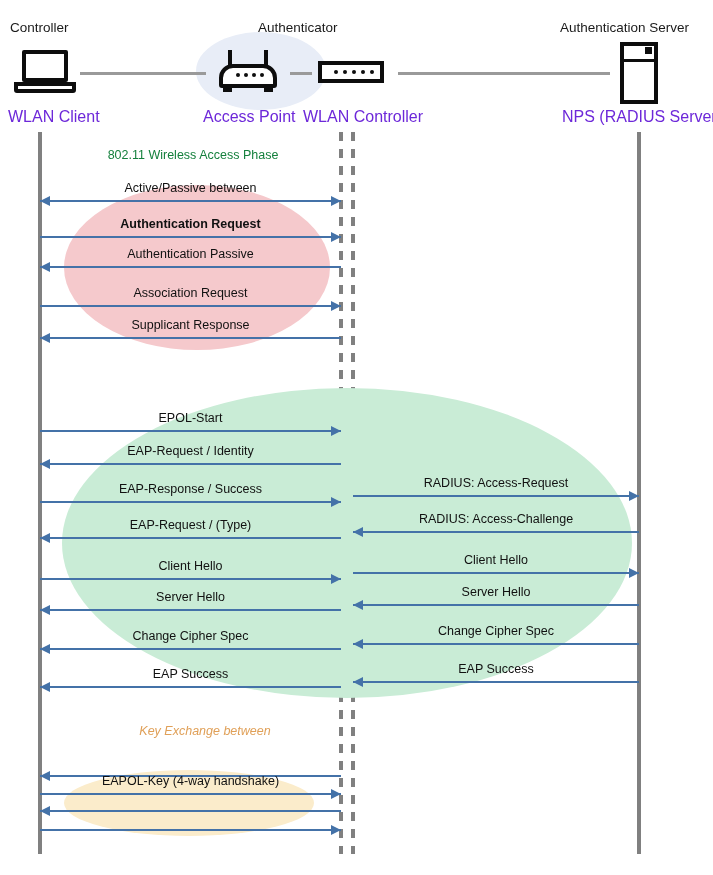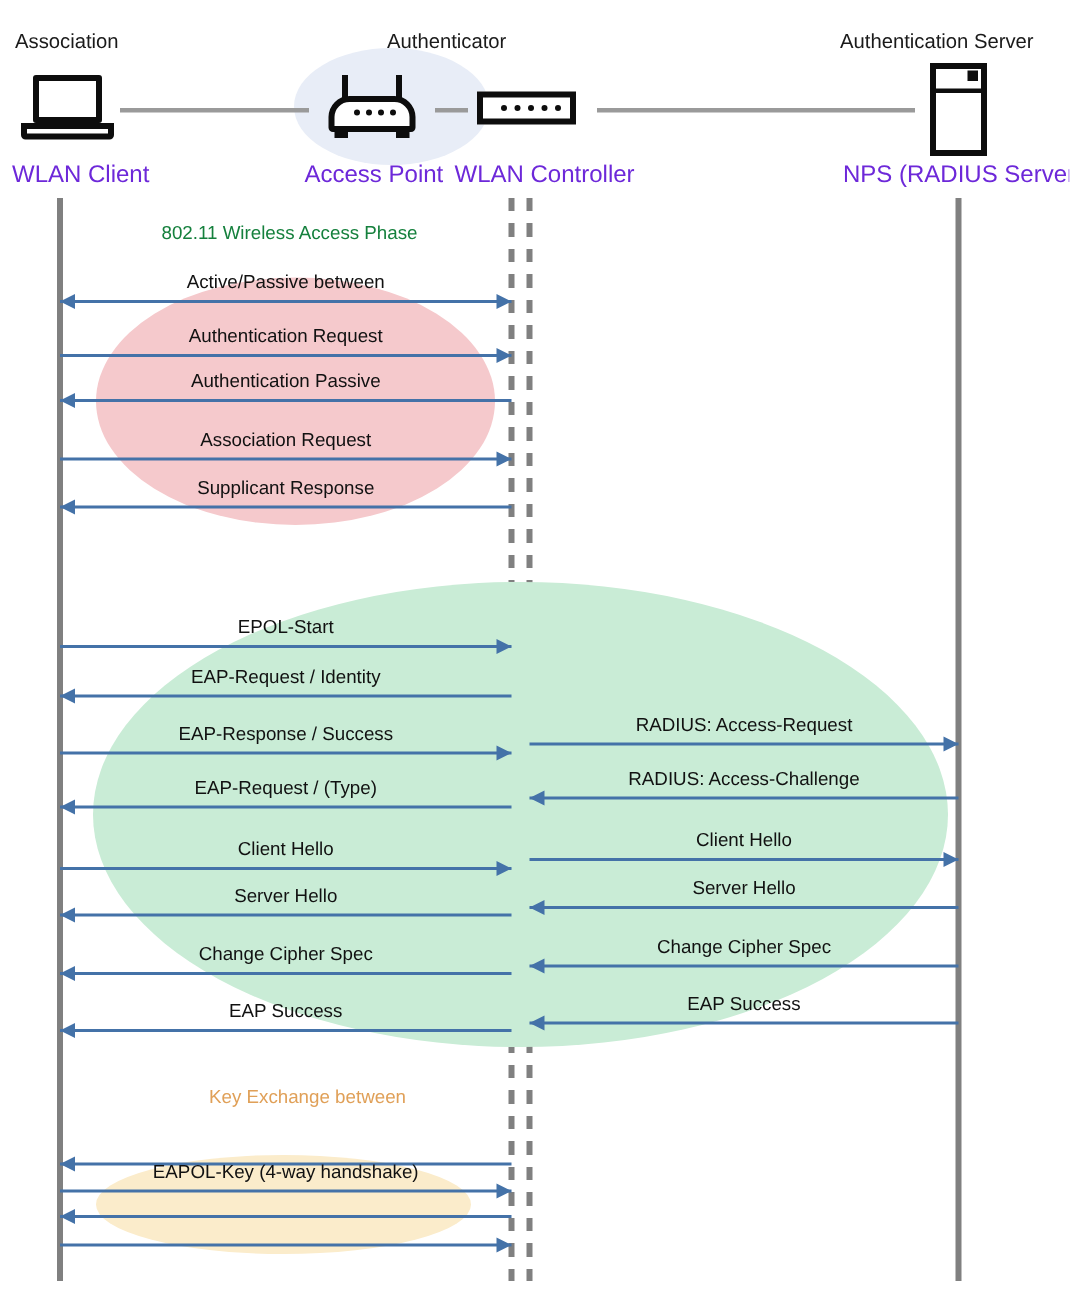--- a/index.html
+++ b/index.html
@@ -58,21 +58,21 @@
   .arrow-left{border-top:5px solid transparent;border-bottom:5px solid transparent;border-right:10px solid #4472a8;}
   .msg-label{position:absolute;font-size:12.5px;color:#111;text-align:center;white-space:nowrap;}
 </style>
 </head>
 <body>
 
 <div id="canvas">
 
   <div class="halo" style="left:196px;top:32px;width:130px;height:78px;"></div>
 
-  <div class="role-label" style="left:10px;top:20px;">Association</div>
+  <div class="role-label" style="left:10px;top:20px;">Controller</div>
   <div class="role-label" style="left:258px;top:20px;">Authenticator</div>
   <div class="role-label" style="left:560px;top:20px;">Authentication Server</div>
 
   <div class="link" style="left:80px;top:72px;width:126px;"></div>
   <div class="link" style="left:290px;top:72px;width:22px;"></div>
   <div class="link" style="left:398px;top:72px;width:212px;"></div>
 
   <div class="icon" style="left:14px;top:50px;width:62px;height:44px;">
     <div class="lap-screen"></div>
     <div class="lap-base"></div>
@@ -117,30 +117,30 @@
   <div class="lifeline" style="left:38px;top:132px;height:722px;"></div>
   <div class="lifeline-dashed" style="left:339px;top:132px;height:722px;"></div>
   <div class="lifeline-dashed" style="left:351px;top:132px;height:722px;"></div>
   <div class="lifeline" style="left:637px;top:132px;height:722px;"></div>
 
   <div class="phase-ellipse" style="left:64px;top:185px;width:266px;height:165px;background:#f5c9cc;"></div>
   <div class="phase-ellipse" style="left:62px;top:388px;width:570px;height:310px;background:#c9ecd6;"></div>
   <div class="phase-ellipse" style="left:64px;top:770px;width:250px;height:66px;background:#fbeccb;"></div>
 
   <div class="phase-title" style="left:88px;top:146px;width:210px;color:#15803d;">802.11 Wireless Access Phase</div>
-  <div class="phase-title" style="left:90px;top:722px;width:230px;color:#e0a058;">Key Exchange between</div>
+  <div class="phase-title" style="left:90px;top:722px;width:230px;color:#e0a058;font-style:italic;">Key Exchange between</div>
 
   <div id="left-messages">
       <div class="msg-line" style="left: 40px; top: 200px; width: 301px;"></div>
       <div class="arrow-head arrow-right" style="left: 331px; top: 196px;"></div>
       <div class="arrow-head arrow-left" style="left: 40px; top: 196px;"></div>
       <div class="msg-label" style="left: 40px; width: 301px; top: 181px;">Active/Passive between</div>
       <div class="msg-line" style="left: 40px; top: 236px; width: 301px;"></div>
       <div class="arrow-head arrow-right" style="left: 331px; top: 232px;"></div>
-      <div class="msg-label" style="left: 40px; width: 301px; top: 217px;">Authentication Request</div>
+      <div class="msg-label" style="left: 40px; width: 301px; top: 217px; font-weight: bold;">Authentication Request</div>
       <div class="msg-line" style="left: 40px; top: 266px; width: 301px;"></div>
       <div class="arrow-head arrow-left" style="left: 40px; top: 262px;"></div>
       <div class="msg-label" style="left: 40px; width: 301px; top: 247px;">Authentication Passive</div>
       <div class="msg-line" style="left: 40px; top: 305px; width: 301px;"></div>
       <div class="arrow-head arrow-right" style="left: 331px; top: 301px;"></div>
       <div class="msg-label" style="left: 40px; width: 301px; top: 286px;">Association Request</div>
       <div class="msg-line" style="left: 40px; top: 337px; width: 301px;"></div>
       <div class="arrow-head arrow-left" style="left: 40px; top: 333px;"></div>
       <div class="msg-label" style="left: 40px; width: 301px; top: 318px;">Supplicant Response</div>
       <div class="msg-line" style="left: 40px; top: 430px; width: 301px;"></div>

